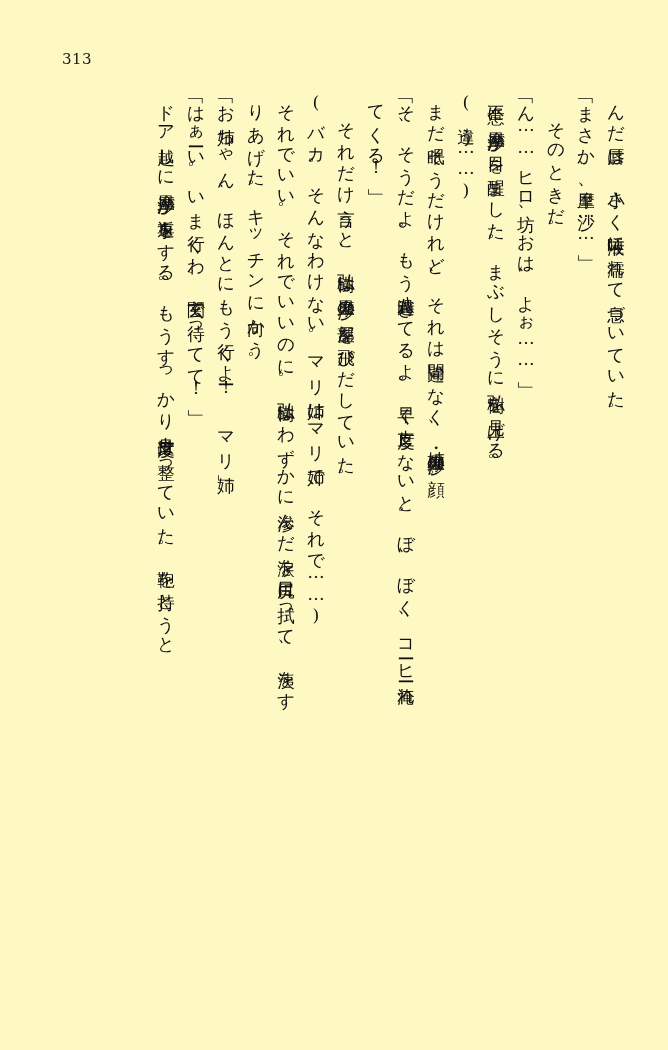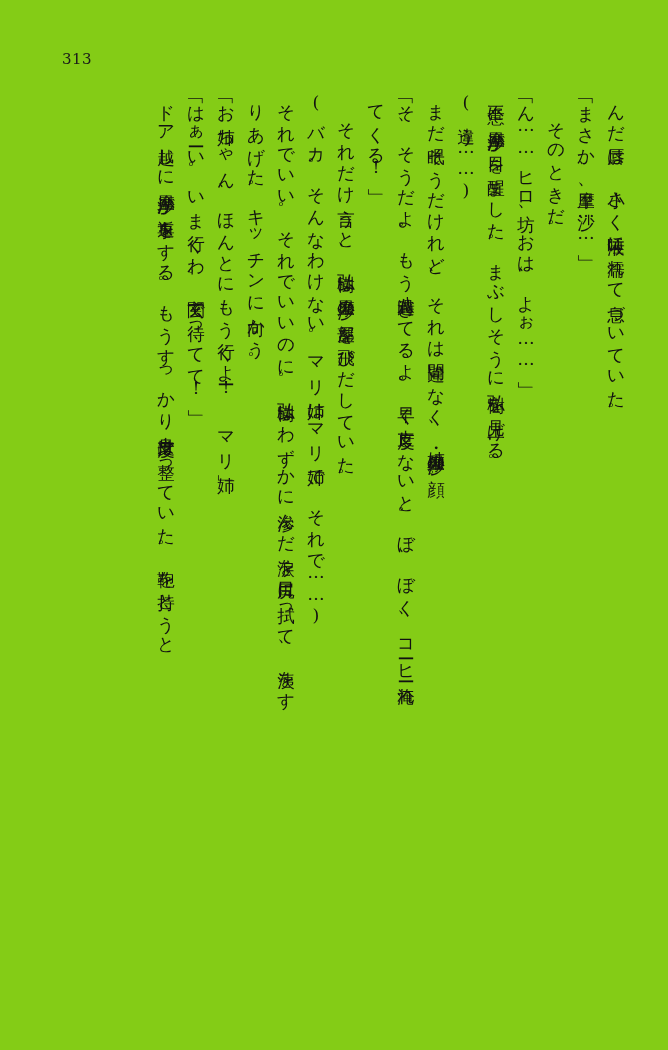--- a/index.html
+++ b/index.html
@@ -9,21 +9,21 @@
   }
   body {
     font-family: "DejaVu Serif", "Liberation Serif", serif;
     color: #111111;
   }
   .page {
     position: relative;
     width: 668px;
     height: 1050px;
     overflow: hidden;
-    background: #84cc16;
+    background: #fef9c3;
     box-sizing: border-box;
   }
   .page-number {
     position: absolute;
     top: 50px;
     left: 62px;
     font-size: 15px;
     letter-spacing: 0.5px;
     color: #1a1a1a;
     font-family: "DejaVu Serif", "Liberation Serif", serif;

